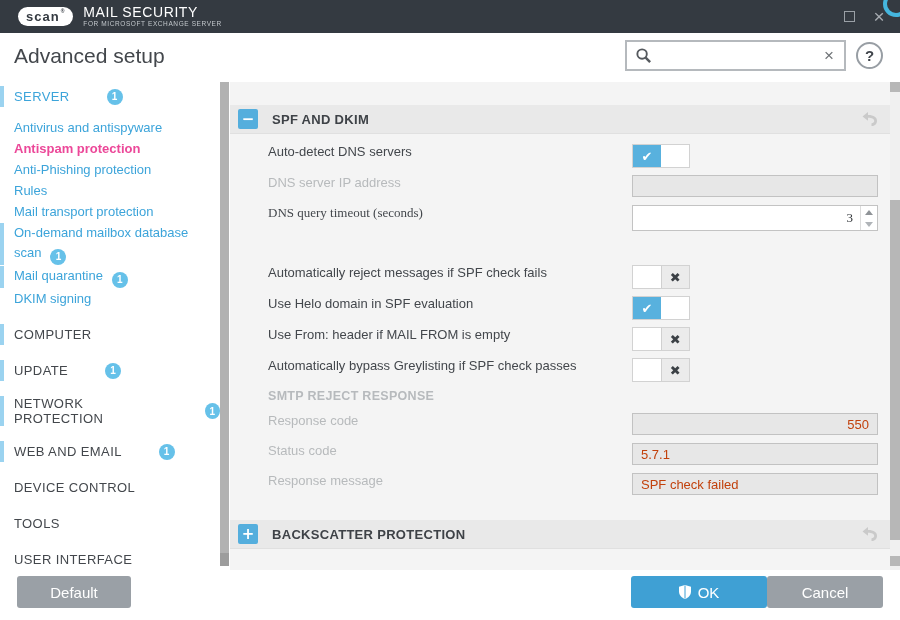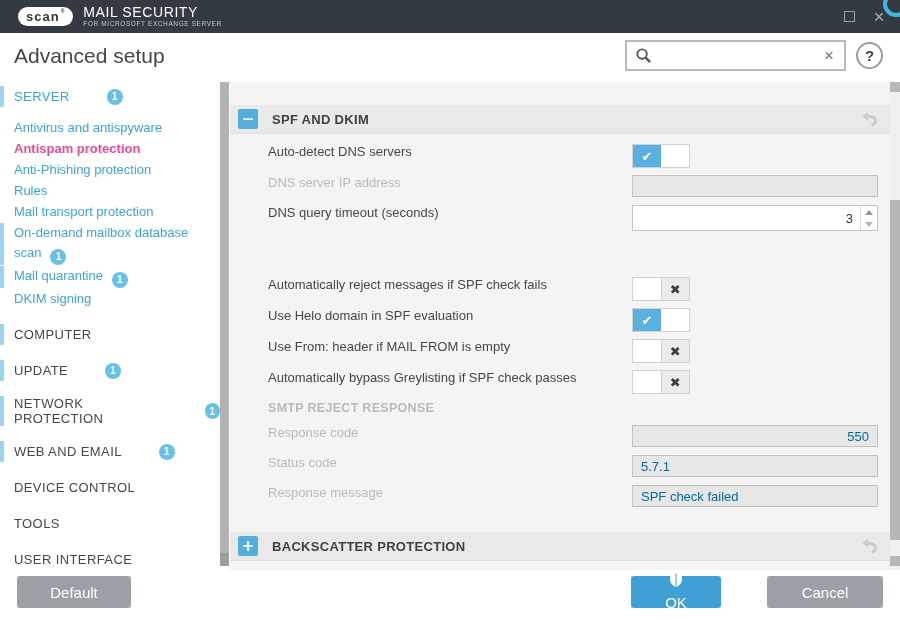--- a/index.html
+++ b/index.html
@@ -60,51 +60,51 @@
                 font-family:"DejaVu Sans",sans-serif;line-height:1;}
   .band-title{margin-left:14px;font-size:13px;font-weight:700;color:#3e4247;letter-spacing:.3px;flex:1;}
   .revert-icon{display:flex;align-items:center;cursor:pointer;}
   .rows{padding-top:10px;}
   .row{display:flex;align-items:flex-start;margin:0 22px 0 38px;}
   .row-label{flex:1;font-size:13px;color:#43474c;padding-right:10px;}
   .row.disabled .row-label{color:#b7babc;}
   .ctrl{width:246px;display:flex;align-items:center;}
   .row-toggle{height:24px;margin-bottom:7px;}
   .row-text{height:21px;margin-bottom:9px;}
-  .row-number{height:26px;margin-bottom:14px;}
+  .row-number{height:26px;margin-bottom:2px;font-family:Liberation Serif, serif;}
   .gap{height:32px;}
   .subheading{margin:6px 22px 10px 38px;font-size:12.5px;font-weight:700;color:#b7babd;letter-spacing:.3px;}
   
   .toggle{width:58px;height:24px;border:1px solid #d2d2d2;box-sizing:border-box;display:flex;background:#fff;cursor:pointer;}
   .toggle.off{background:#ebebeb;}
   .half{flex:1;display:flex;align-items:center;justify-content:center;
         font-family:"DejaVu Sans",sans-serif;font-size:13px;font-weight:700;line-height:1;}
   .half.blue{background:#58b1de;color:#fff;}
   .half.thumb-l{background:#fff;border-right:1px solid #d0d0d0;}
   .half.xmark{color:#3b4045;}
   
   .text-input{width:100%;height:22px;box-sizing:border-box;border:1px solid #c2c2c2;background:#e7e7e7;
-              color:#0369a1;font-size:13px;display:flex;align-items:center;padding:0 8px;}
+              color:#c2410c;font-size:13px;display:flex;align-items:center;padding:0 8px;}
   .text-input.right{justify-content:flex-end;}
   .num-input{width:100%;height:26px;box-sizing:border-box;border:1px solid #c3c3c3;background:#fff;
              display:flex;align-items:stretch;}
   .num-value{flex:1;display:flex;align-items:center;justify-content:flex-end;padding-right:7px;
              font-size:13px;color:#2f3337;}
   .spinner{width:16px;border-left:1px solid #dcdcdc;display:flex;flex-direction:column;cursor:pointer;}
   .spin{flex:1;display:flex;align-items:center;justify-content:center;}
   .tri-up{width:0;height:0;border-left:4px solid transparent;border-right:4px solid transparent;
           border-bottom:5px solid #8f9397;}
   .tri-down{width:0;height:0;border-left:4px solid transparent;border-right:4px solid transparent;
             border-top:5px solid #b0b4b8;}
   
   .footer{position:absolute;left:0;right:0;bottom:0;height:50px;background:#fff;}
   .btn{position:absolute;top:6px;height:32px;border:none;border-radius:3px;color:#fff;font-size:15px;
        font-family:inherit;cursor:pointer;display:flex;align-items:center;justify-content:center;gap:7px;}
   .default-btn{left:17px;width:114px;background:#9aa0a6;}
-  .ok-btn{left:631px;width:90px;background:#3fa0d4;flex-direction:column;}
+  .ok-btn{left:631px;width:136px;background:#3fa0d4;}
   .cancel-btn{left:767px;width:116px;background:#9aa0a6;}
 </style>
 </head>
 <body>
 
 <div class="window">
 
   <div class="titlebar">
     <span class="logo-pill">
         <span>scan</span>

